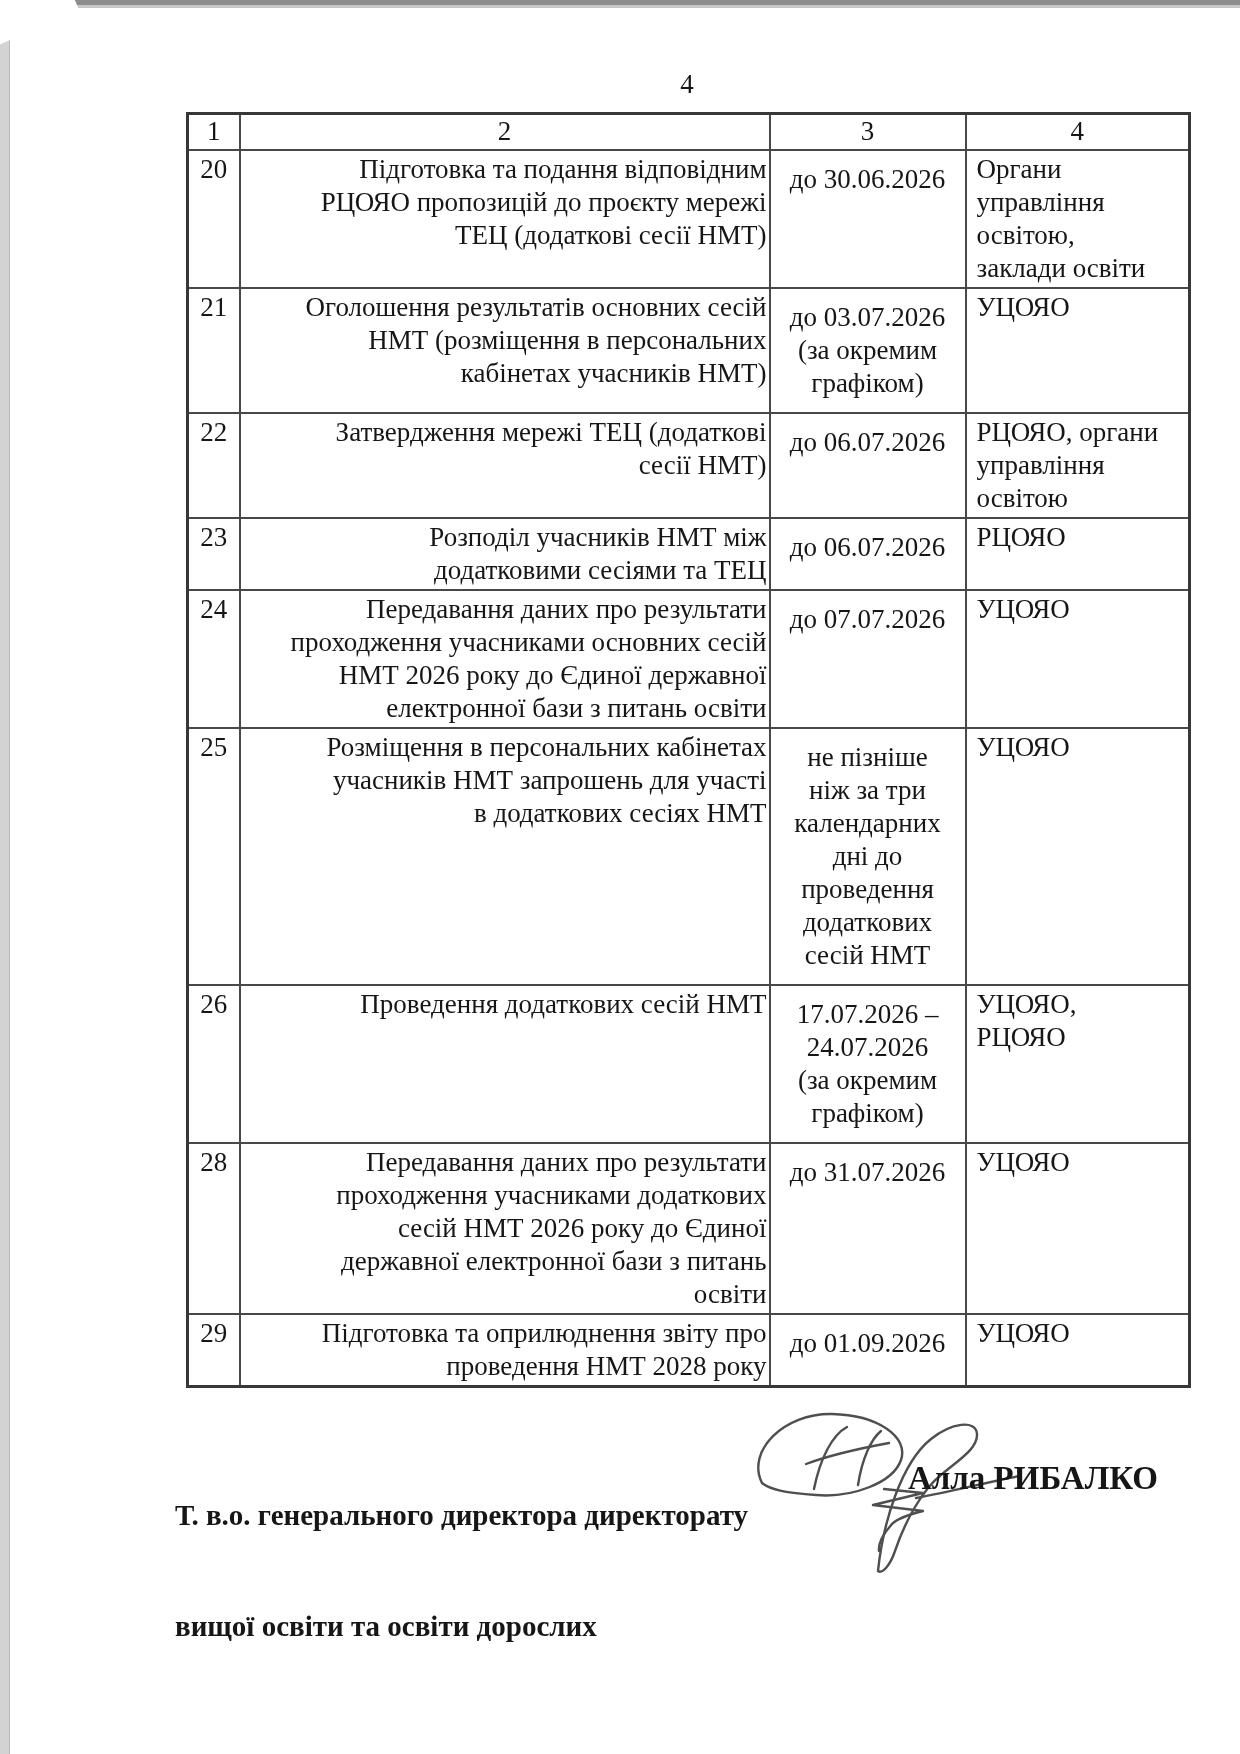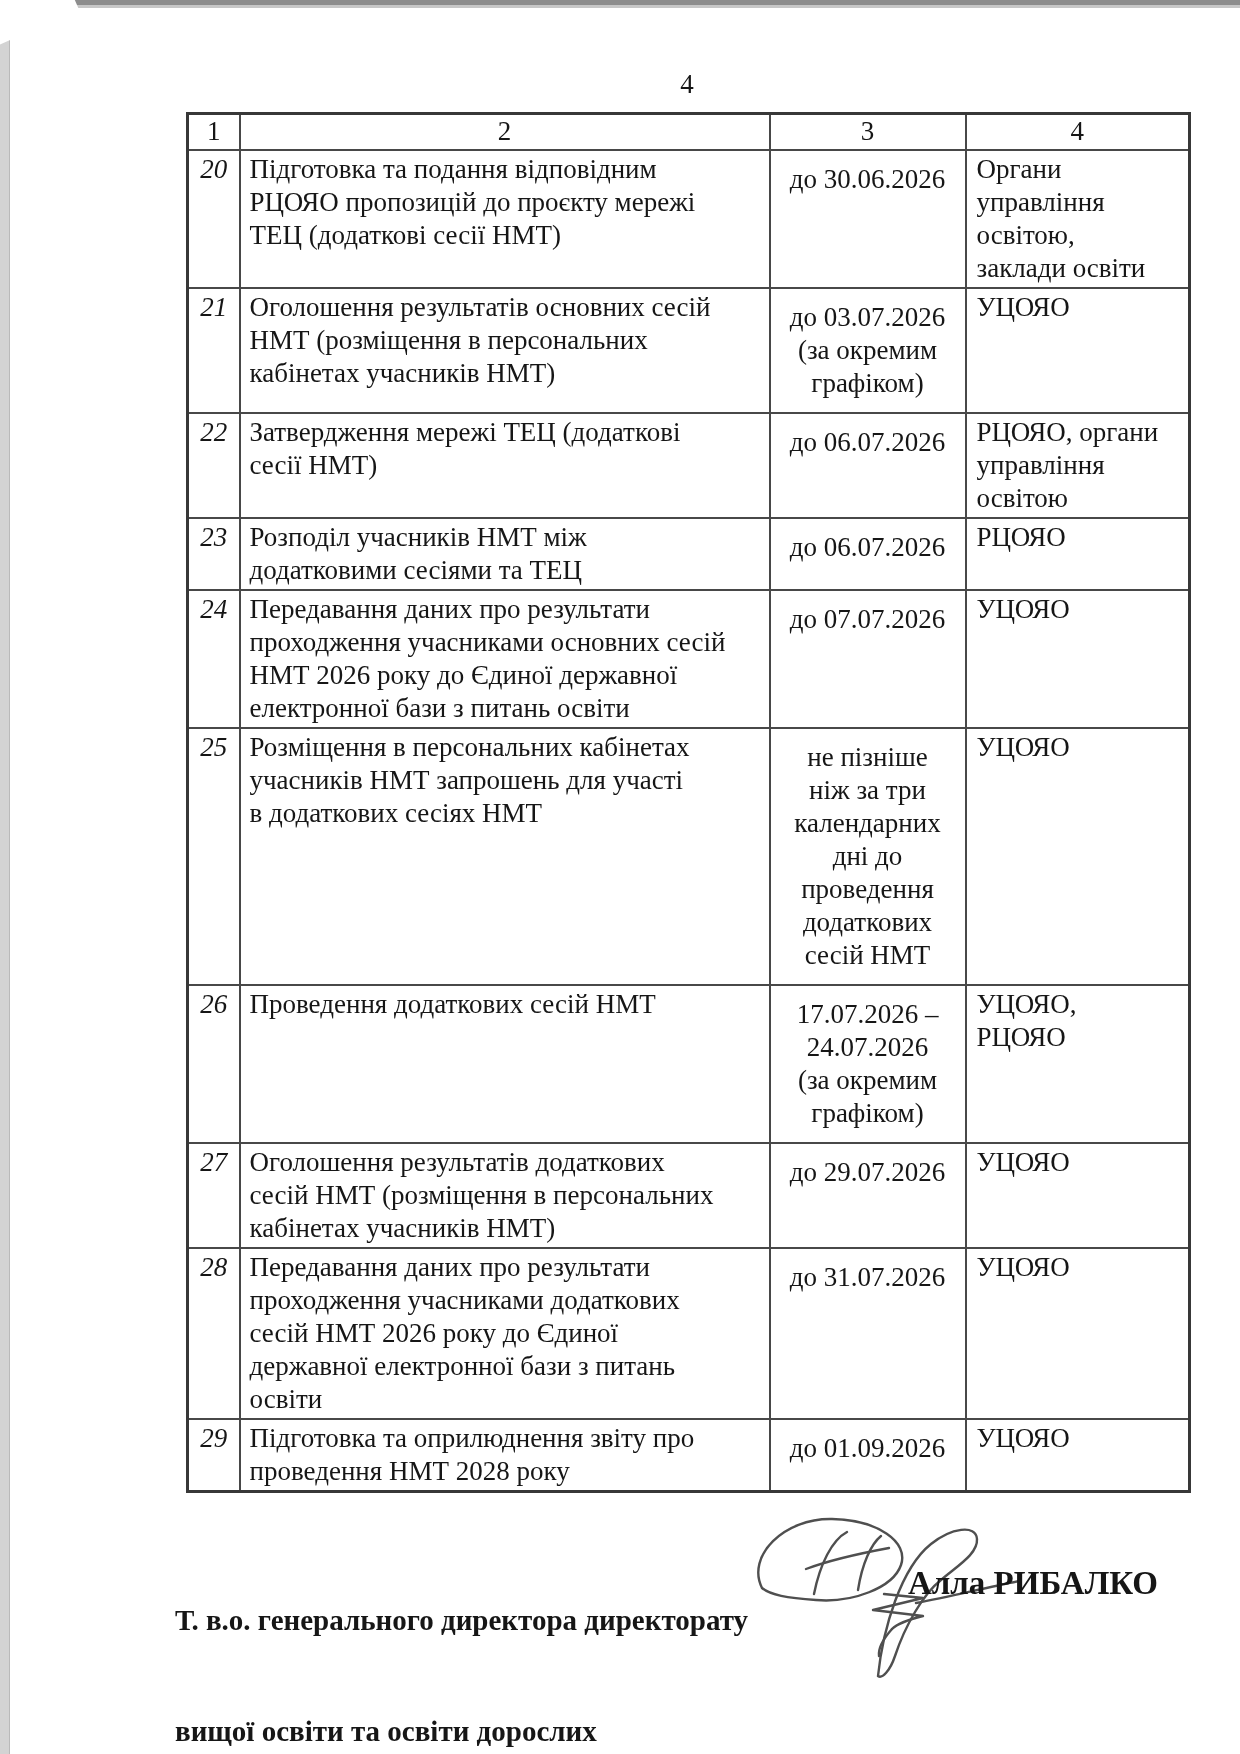--- a/index.html
+++ b/index.html
@@ -27,22 +27,22 @@
   .sched th,.sched td{
     border:2px solid #484848;
     vertical-align:top;
     font-size:27px;
     line-height:33px;
     font-weight:normal;
     white-space:pre;
     overflow:visible;
   }
   .sched th{text-align:center;padding:1px 2px 2px;line-height:31px;}
-  td.c1{text-align:center;padding:2px 2px;font-style:italic;}
-  td.c2{text-align:left;padding:2px 2px 2px 9px;}
+  td.c1{text-align:center;padding:2px 2px;}
+  td.c2{text-align:right;padding:2px 2px 2px 9px;}
   td.c3{text-align:center;padding:12px 2px;}
   td.c4{text-align:left;padding:2px 2px 2px 10px;border-radius:24px;}
   .sig-block{position:relative;margin-top:35px;height:200px;}
   .sig-title{
     position:absolute;left:-11px;top:0;
     font-weight:bold;font-size:29px;line-height:37px;
     white-space:pre;
   }
   .sig-name{
     position:absolute;left:722px;top:38px;
@@ -143,28 +143,20 @@
           <td class="c1">26</td>
           <td class="c2">Проведення додаткових сесій НМТ</td>
           <td class="c3">17.07.2026 –
 24.07.2026
 (за окремим
 графіком)</td>
           <td class="c4">УЦОЯО,
 РЦОЯО</td>
         </tr>
         <tr>
-          <td class="c1">27</td>
-          <td class="c2">Оголошення результатів додаткових
-сесій НМТ (розміщення в персональних
-кабінетах учасників НМТ)</td>
-          <td class="c3">до 29.07.2026</td>
-          <td class="c4">УЦОЯО</td>
-        </tr>
-        <tr>
           <td class="c1">28</td>
           <td class="c2">Передавання даних про результати
 проходження учасниками додаткових
 сесій НМТ 2026 року до Єдиної
 державної електронної бази з питань
 освіти</td>
           <td class="c3">до 31.07.2026</td>
           <td class="c4">УЦОЯО</td>
         </tr>
         <tr>

